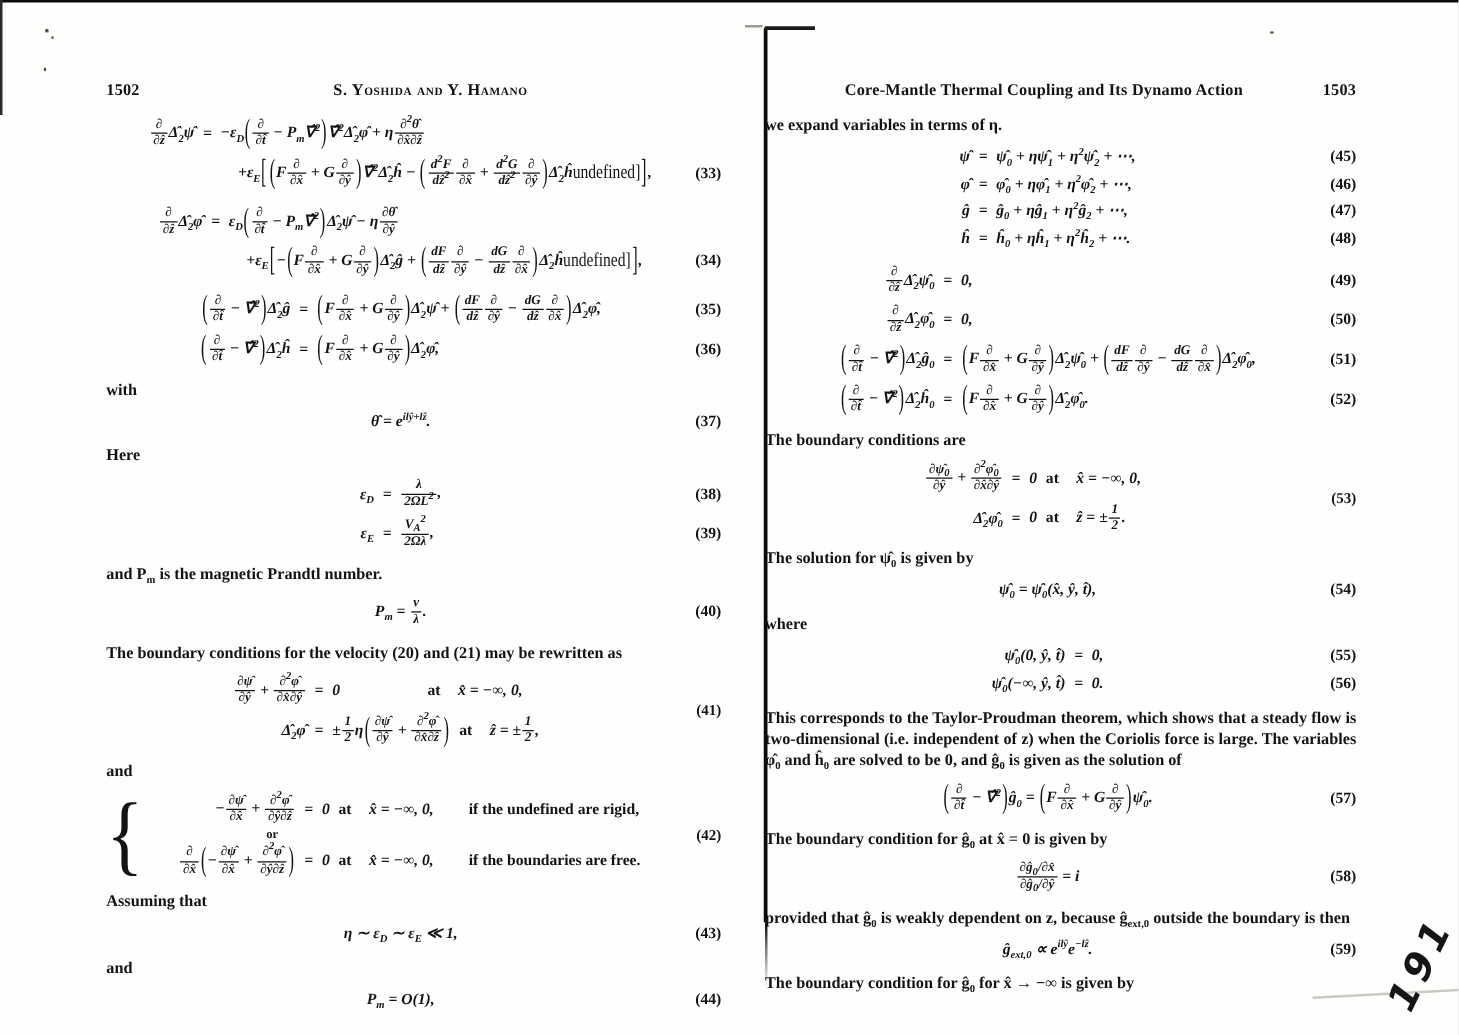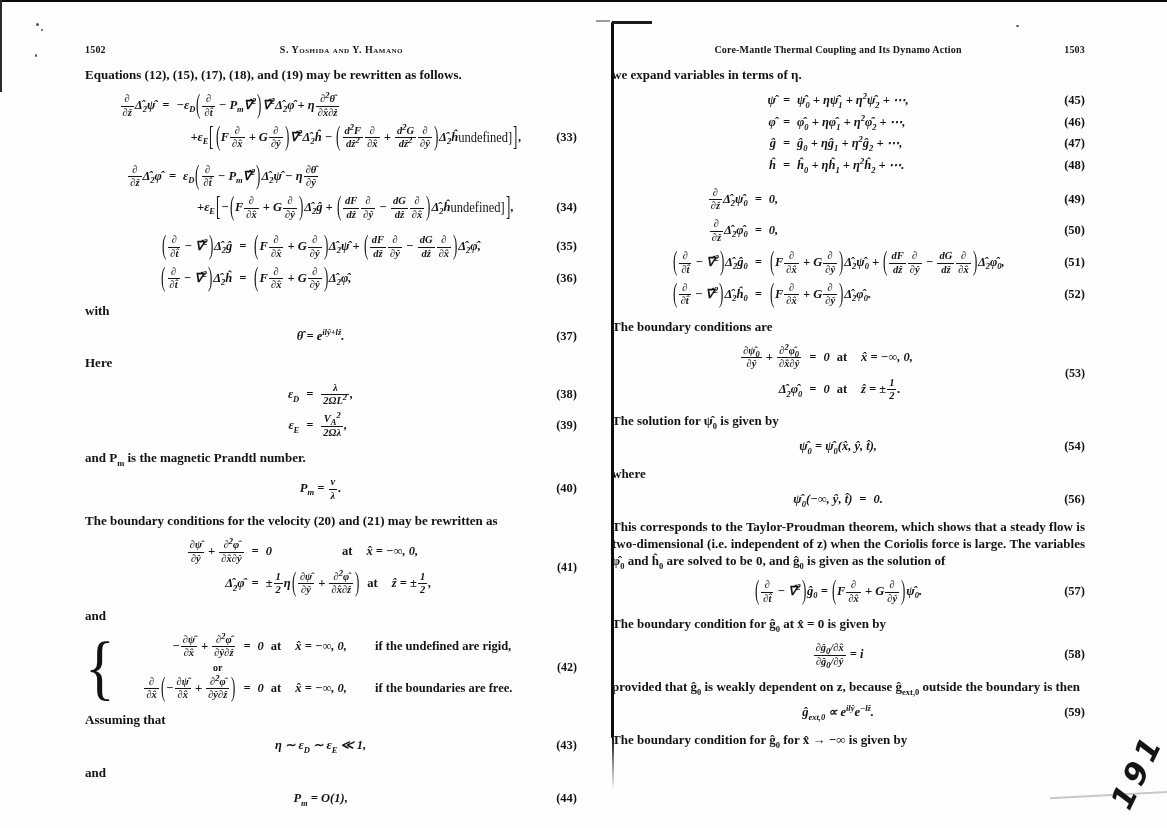--- a/index.html
+++ b/index.html
@@ -13,21 +13,21 @@
   .binding-tick{position:absolute;left:612px;top:21px;width:40px;height:3px;background:#1c1c1c;}
   .binding-smudge{position:absolute;left:596px;top:20px;width:14px;height:2px;background:#9a9a96;}
   .speck{position:absolute;background:#55524e;border-radius:50%;}
   .corner-edge{position:absolute;left:1050px;top:794px;width:122px;height:2px;background:#c9c9c4;transform:rotate(-3deg);}
   .hand{position:absolute;left:1097px;top:753px;font-family:"DejaVu Sans",sans-serif;font-weight:bold;
         font-style:italic;font-size:31px;letter-spacing:5px;color:#151515;transform:rotate(-64deg);}
 
   .page{position:absolute;top:0;}
   .page-left{left:85px;width:492px;}
   .page-right{left:612px;width:473px;}
-  .pghead{display:flex;align-items:baseline;margin-top:44px;font-size:10px;font-weight:bold;letter-spacing:.2px;justify-content:flex-end;}
+  .pghead{display:flex;align-items:baseline;margin-top:64px;font-size:13px;font-weight:bold;letter-spacing:.2px;justify-content:flex-end;}
   .pghead .no{white-space:nowrap;}
   .pghead .rh{flex:1;text-align:center;}
   .rh.sc{font-variant:small-caps;letter-spacing:.5px;}
   .pbody{margin-top:11px;font-size:13px;font-weight:bold;line-height:1.32;text-align:justify;}
 
   .p{margin:5px 0;}
   .p.indent{text-indent:17px;}
 
   .eq{margin:7px 0;font-style:italic;font-size:12.5px;line-height:1.25;}
   .eqflex{display:flex;align-items:center;justify-content:center;}
@@ -66,21 +66,20 @@
 <div class="canvas">
   <div class="topline"></div>
   <div class="leftline"></div>
 
   <div class="page page-left">
     <div class="pghead">
       <span class="no">1502</span>
       <span class="rh sc">S. Yoshida and Y. Hamano</span>
     </div>
     <div class="pbody">
-        <div class="p">Equations (12), (15), (17), (18), and (19) may be rewritten as follows.</div>
         <div class="eq">
           <span class="eqtab">
             <span class="eqline">
               <span class="cell sl"></span>
               <span class="cell lhs"><span class="fr"><span class="fn">∂</span><span class="fd">∂ẑ</span></span>Δ̂<span class="sub">2</span>ψ̂</span>
               <span class="cell rel">=</span>
               <span class="cell rhs">−ε<span class="sub">D</span><span class="grp">
                   <span class="d big">(</span>
                   <span class="gb"><span class="fr"><span class="fn">∂</span><span class="fd">∂t̂</span></span> − P<span class="sub">m</span>∇̂<span class="sup">2</span></span>
                   <span class="d big">)</span>
@@ -451,20 +450,28 @@
               <span class="cell sr"></span>
               <span class="cell num">(54)</span>
             </span>
           </span>
         </div>
         <div class="p">where</div>
         <div class="eq">
           <span class="eqtab">
             <span class="eqline">
               <span class="cell sl"></span>
+              <span class="cell lhs">ψ̂<span class="sub">0</span>(0, ŷ, t̂)</span>
+              <span class="cell rel">=</span>
+              <span class="cell rhs">0,</span>
+              <span class="cell sr"></span>
+              <span class="cell num">(55)</span>
+            </span>
+            <span class="eqline">
+              <span class="cell sl"></span>
               <span class="cell lhs">ψ̂<span class="sub">0</span>(−∞, ŷ, t̂)</span>
               <span class="cell rel">=</span>
               <span class="cell rhs">0.</span>
               <span class="cell sr"></span>
               <span class="cell num">(56)</span>
             </span>
           </span>
         </div>
         <div class="p">This corresponds to the Taylor-Proudman theorem, which shows that a steady flow is two-dimensional (i.e. independent of z) when the Coriolis force is large.  The variables φ̂<span class="sub">0</span> and ĥ<span class="sub">0</span> are solved to be 0, and ĝ<span class="sub">0</span> is given as the solution of</div>
         <div class="eq">

